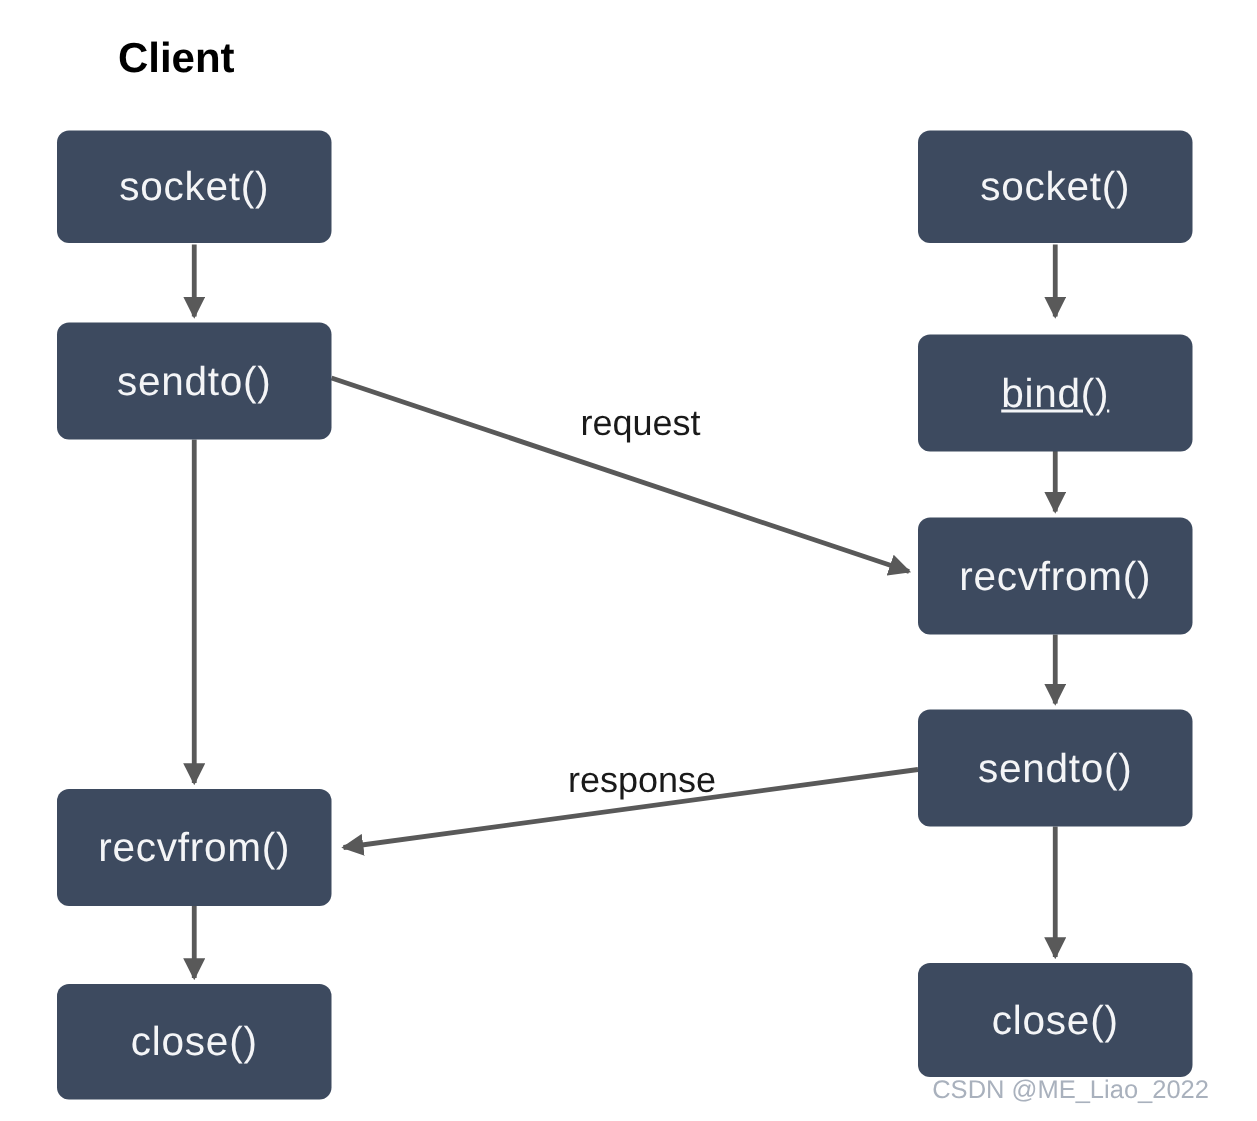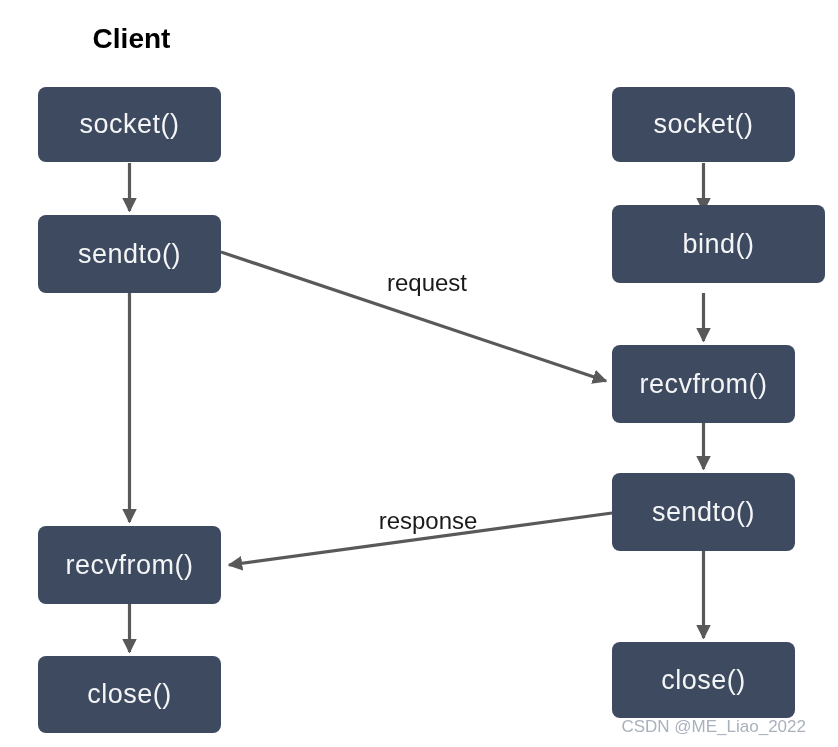--- a/index.html
+++ b/index.html
@@ -90,30 +90,30 @@
       <line x1="129.5" y1="293" x2="129.5" y2="522" marker-end="url(#arrowhead)"></line>
       <line x1="129.5" y1="604" x2="129.5" y2="652" marker-end="url(#arrowhead)"></line>
       <line x1="703.5" y1="163" x2="703.5" y2="211" marker-end="url(#arrowhead)"></line>
       <line x1="703.5" y1="293" x2="703.5" y2="341" marker-end="url(#arrowhead)"></line>
       <line x1="703.5" y1="423" x2="703.5" y2="469" marker-end="url(#arrowhead)"></line>
       <line x1="703.5" y1="551" x2="703.5" y2="638" marker-end="url(#arrowhead)"></line>
       <line x1="221" y1="252" x2="606" y2="381" marker-end="url(#arrowhead)"></line>
       <line x1="612" y1="513" x2="229" y2="565" marker-end="url(#arrowhead)"></line>
     </svg>
 
-  <div class="col-title" style="left:40px">Client</div>
+  <div class="col-title" style="left:26px">Client</div>
 
 
   <div id="nodes-layer">
       <div class="node" style="left: 38px; top: 87px; width: 183px; height: 75px;">socket()</div>
       <div class="node" style="left: 38px; top: 215px; width: 183px; height: 78px;">sendto()</div>
       <div class="node" style="left: 38px; top: 526px; width: 183px; height: 78px;">recvfrom()</div>
       <div class="node" style="left: 38px; top: 656px; width: 183px; height: 77px;">close()</div>
       <div class="node" style="left: 612px; top: 87px; width: 183px; height: 75px;">socket()</div>
-      <div class="node" style="left: 612px; top: 205px; width: 213px; height: 78px;">bind()</div>
+      <div class="node" style="left: 612px; top: 223px; width: 183px; height: 78px; text-decoration: underline;">bind()</div>
       <div class="node" style="left: 612px; top: 345px; width: 183px; height: 78px;">recvfrom()</div>
       <div class="node" style="left: 612px; top: 473px; width: 183px; height: 78px;">sendto()</div>
       <div class="node" style="left: 612px; top: 642px; width: 183px; height: 76px;">close()</div>
     </div>
   <div id="labels-layer">
       <div class="edge-label" style="left: 427px; top: 283px;">request</div>
       <div class="edge-label" style="left: 428px; top: 521px;">response</div>
     </div>
 
   <div class="watermark">CSDN @ME_Liao_2022</div>

